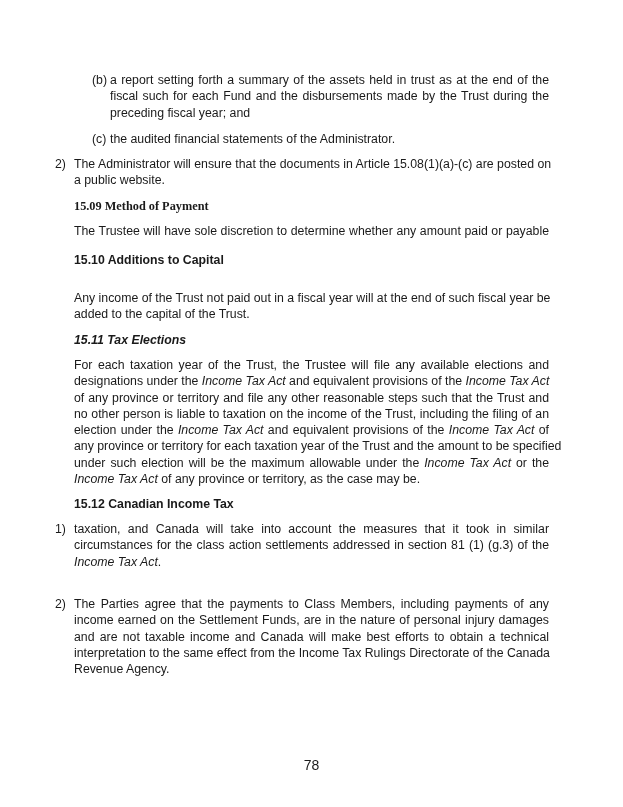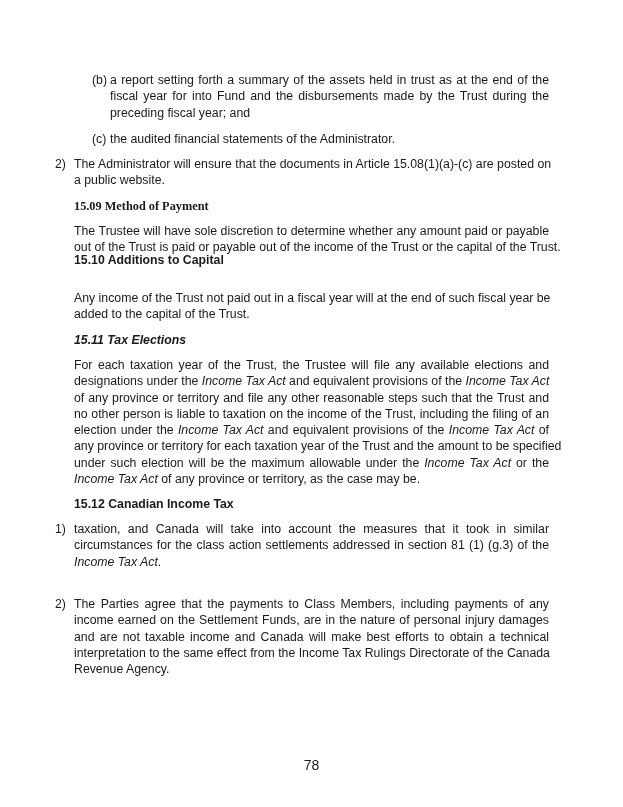--- a/index.html
+++ b/index.html
@@ -56,39 +56,38 @@
     }
   </style>
 </head>
 <body>
 
 <div class="page">
 
   <span class="label" style="left:92px; top:72px;">(b)</span>
   <div class="block" style="left:110px; top:72px; width:439px;">
     <span class="line">a report setting forth a summary of the assets held in trust as at the end of the</span>
-    <span class="line">fiscal year for into Fund and the disbursements made by the Trust during the</span>
+    <span class="line">fiscal such for each Fund and the disbursements made by the Trust during the</span>
     <span class="line last">preceding fiscal year; and</span>
   </div>
 
   <span class="label" style="left:92px; top:131px;">(c)</span>
   <div class="block" style="left:110px; top:131px; width:439px;">
     <span class="line last">the audited financial statements of the Administrator.</span>
   </div>
 
   <span class="label" style="left:55px; top:156px;">2)</span>
   <div class="block" style="left:74px; top:156px; width:475px;">
     <span class="line">The Administrator will ensure that the documents in Article 15.08(1)(a)-(c) are posted on</span>
     <span class="line last">a public website.</span>
   </div>
 
   <div class="heading" style="top:198px;font-family:Liberation Serif, serif;">15.09 Method of Payment</div>
   <div class="block" style="left:74px; top:223px; width:475px;">
     <span class="line">The Trustee will have sole discretion to determine whether any amount paid or payable</span>
-    <span class="line last">out of the Trust is paid or payable out of the income of the Trust or the capital of the Trust.</span>
   </div>
 
   <div class="heading" style="top:252px;">15.10 Additions to Capital</div>
   <div class="block" style="left:74px; top:290px; width:475px;">
     <span class="line">Any income of the Trust not paid out in a fiscal year will at the end of such fiscal year be</span>
     <span class="line last">added to the capital of the Trust.</span>
   </div>
 
   <div class="heading" style="top:332px;font-style:italic;">15.11 Tax Elections</div>
   <div class="block rich" style="left:74px; top:357px; width:475px;">

